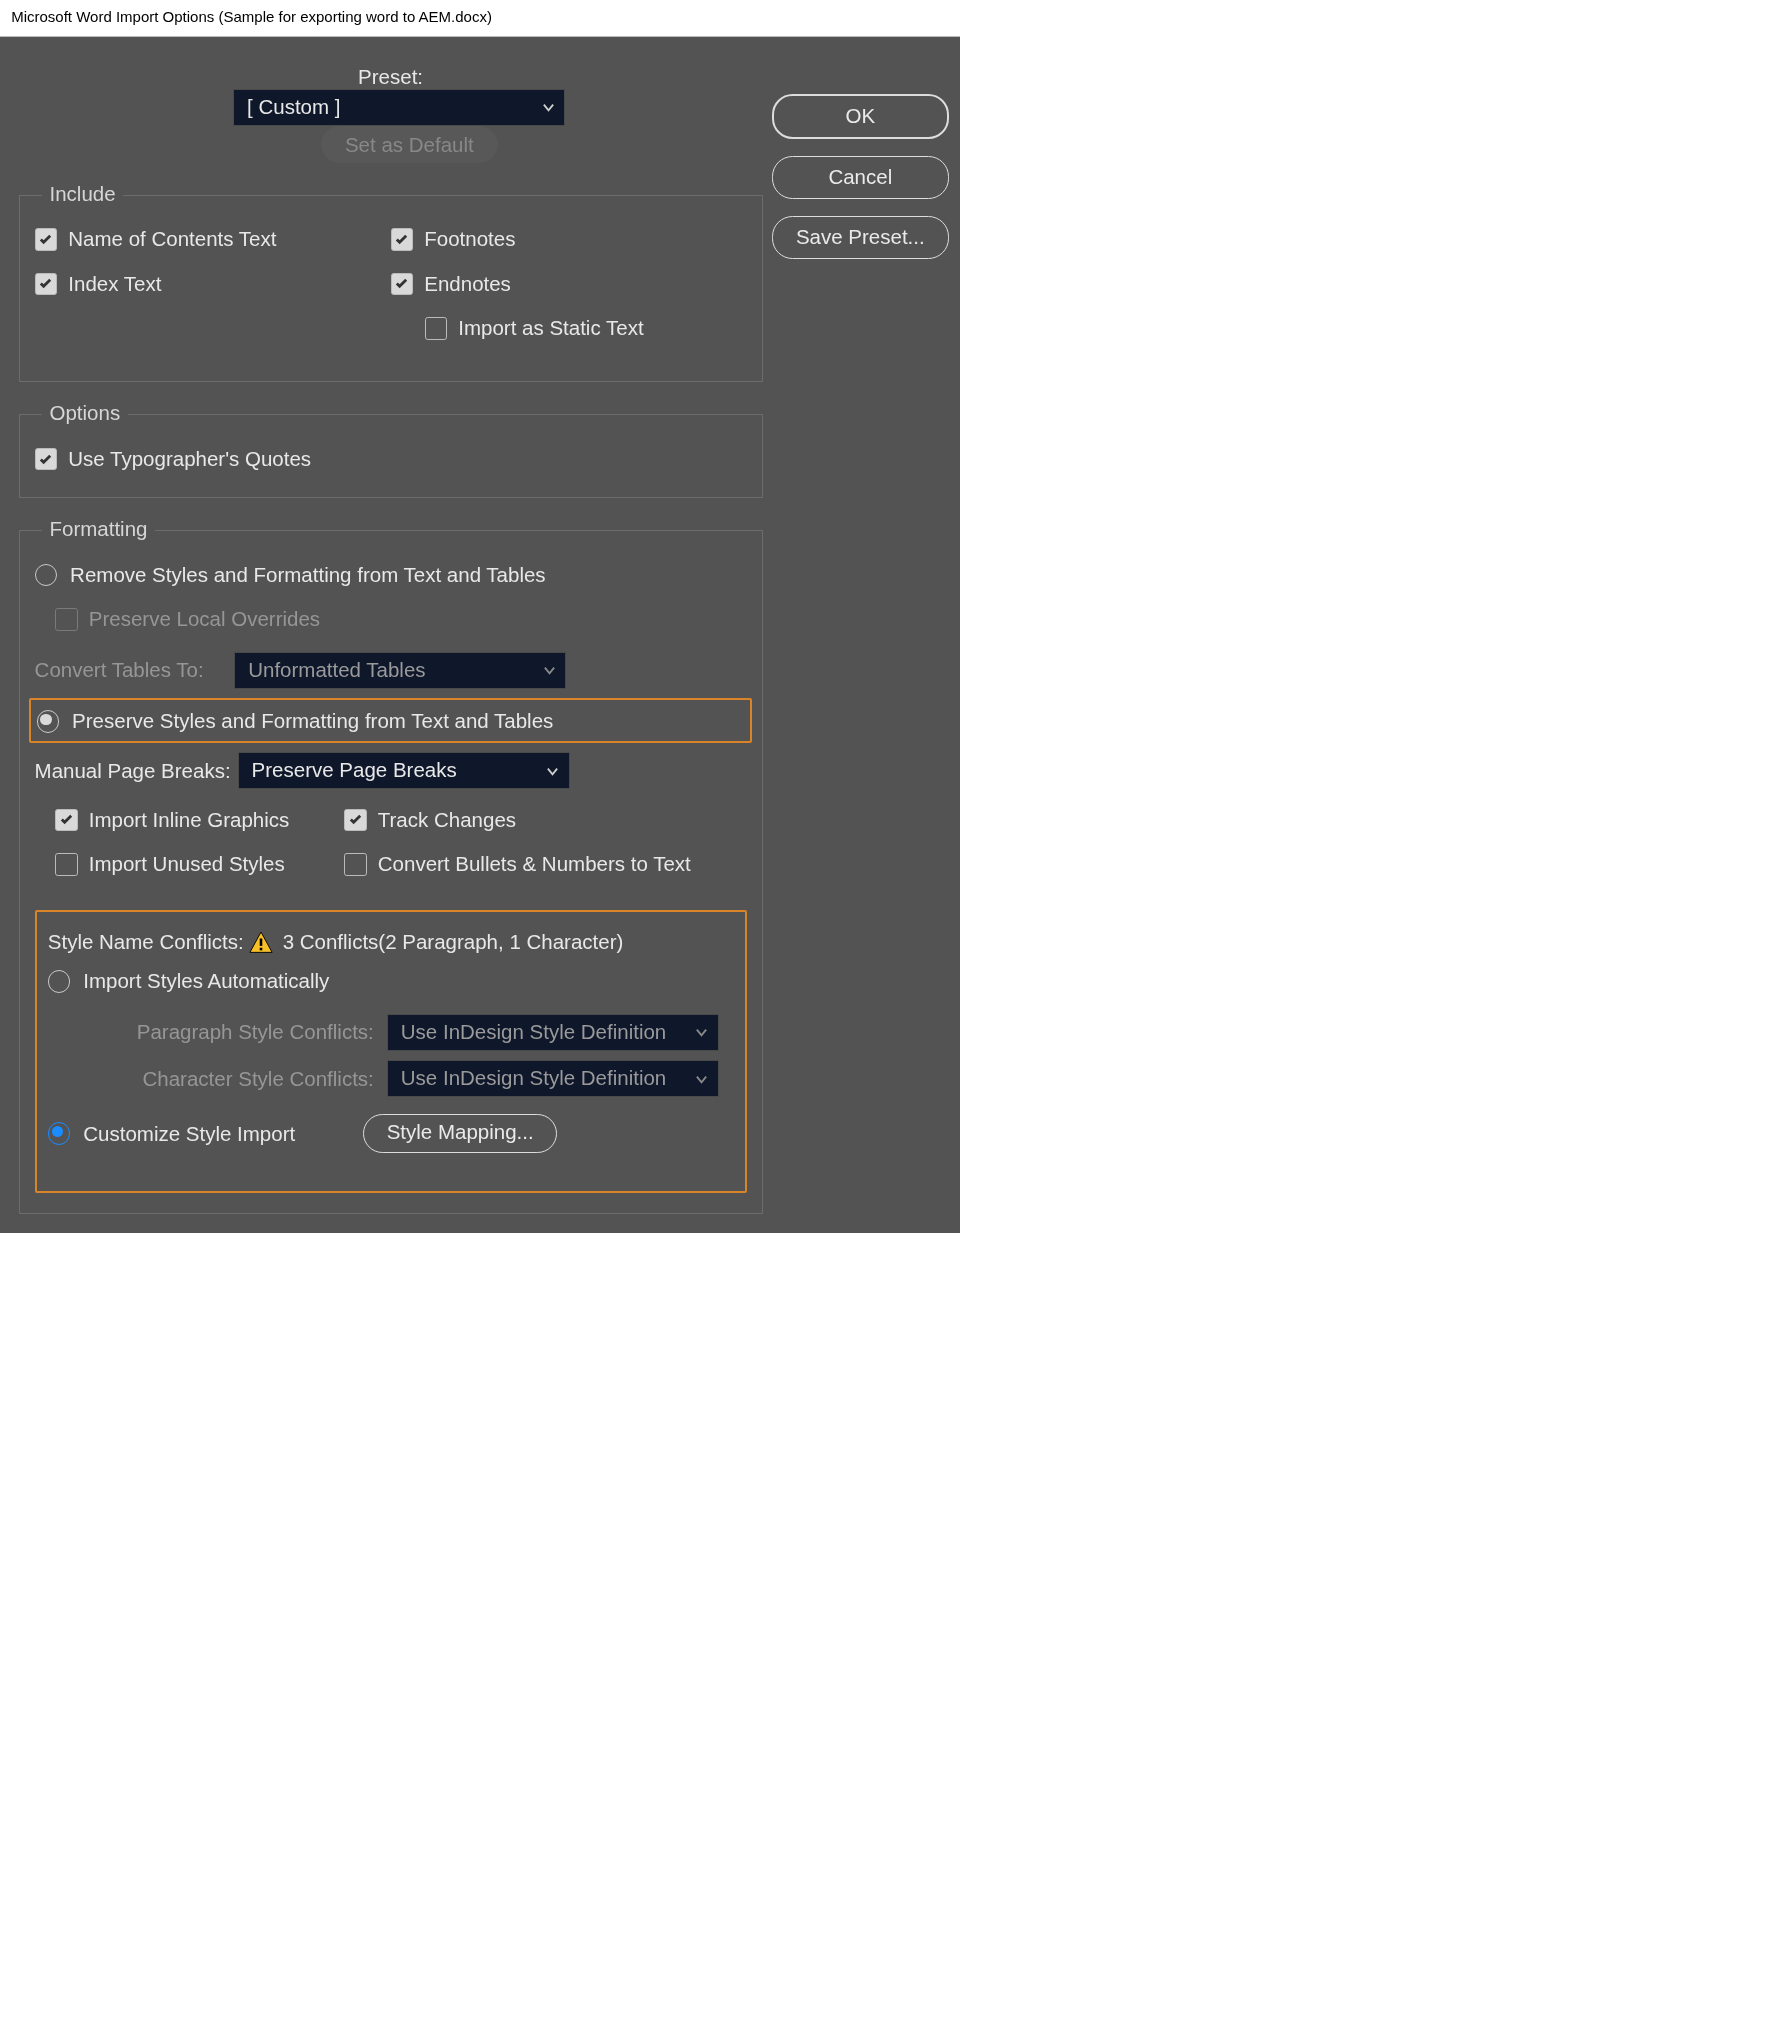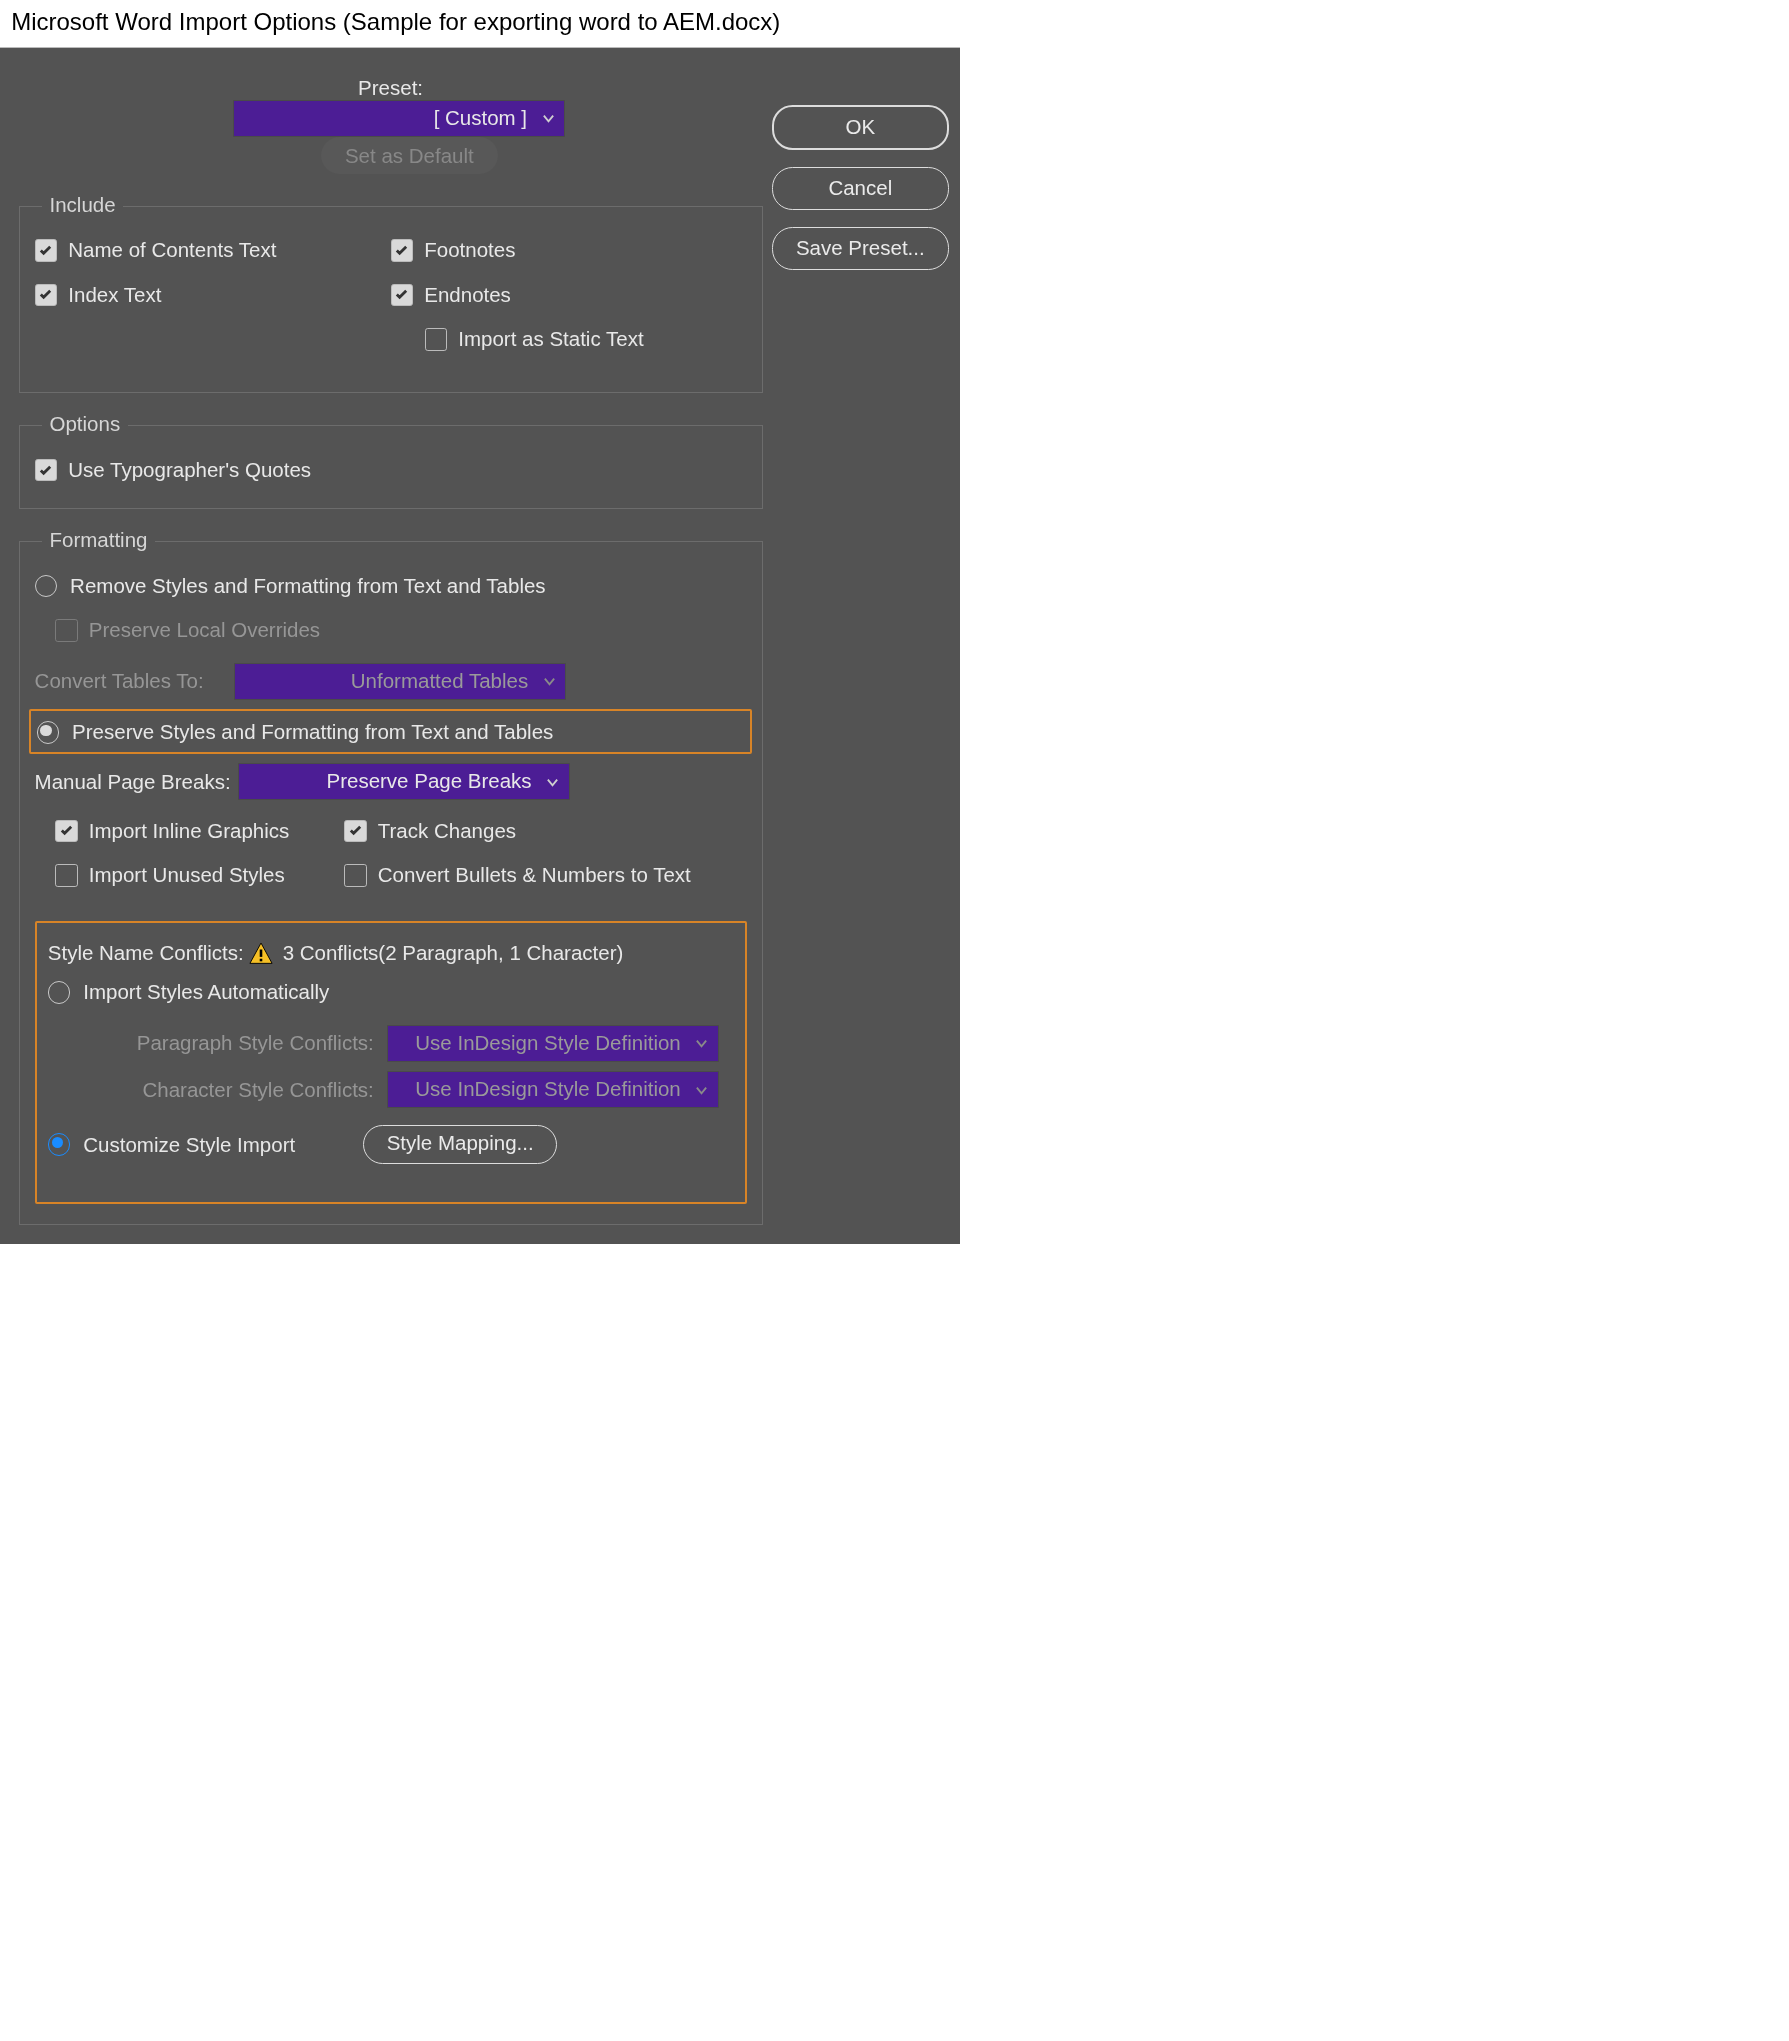--- a/index.html
+++ b/index.html
@@ -1,26 +1,26 @@
 <!DOCTYPE html>
 <html><head>
 <meta charset="utf-8">
 <style>
   html,body{margin:0;padding:0;background:#fff;font-family:"Segoe UI",Arial,sans-serif;font-size:20.5px;color:#e8e8e8;}
   .window{width:960px;}
-  .titlebar{background:#fff;color:#000;padding:7.5px 11.2px 11.2px 11.2px;border-bottom:0.9px solid #bbb;font-size:24px;}
+  .titlebar{background:#fff;color:#000;padding:7.5px 11.2px 11.2px 11.2px;border-bottom:0.9px solid #bbb;font-size:15px;}
   .body{background:#535353;display:flex;padding:28px 11.2px 18.6px 18.6px;}
   .left-col{flex:1;}
   .right-col{width:177px;padding-left:9.3px;}
 
   .row{display:flex;align-items:center;margin-bottom:9.3px;flex-direction:column;}
   label.lbl{margin-right:17px;}
 
   
-  .dropdown{position:relative;background:#4c1d95;border:0.9px solid #4a4a4a;height:35px;line-height:34px;padding:0 37px 0 13px;min-width:280px;color:#e8e8e8;text-align:right;}
+  .dropdown{position:relative;background:#0f172a;border:0.9px solid #4a4a4a;height:35px;line-height:34px;padding:0 37px 0 13px;min-width:280px;color:#e8e8e8;}
   .dropdown.lg{min-width:280px;}
   .dropdown.md{min-width:280px;}
   .dropdown .chev{position:absolute;right:9.3px;top:50%;transform:translateY(-50%);}
   .dropdown.disabled{color:#9a9a9a;}
 
   .pillbtn{height:37px;line-height:37px;padding:0 24px;border-radius:18.6px;background:#585858;color:#888;margin-left:20.5px;}
 
   .btn{display:block;height:41px;line-height:39px;border:1.9px solid #ddd;border-radius:20.5px;text-align:center;margin-bottom:17px;color:#eaeaea;}
   .btn.primary{border-width:2.8px;font-weight:500;margin-top:29px;}
   .btn-sm{display:inline-block;height:37px;line-height:34px;border:1.9px solid #ddd;border-radius:20.5px;padding:0 22.4px;color:#eaeaea;}

